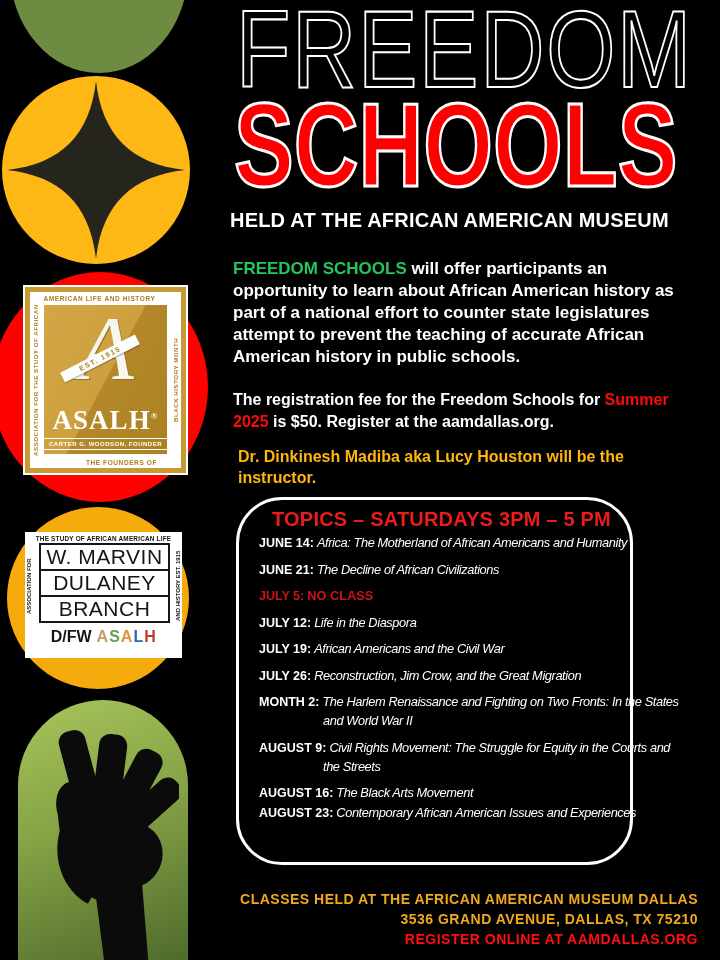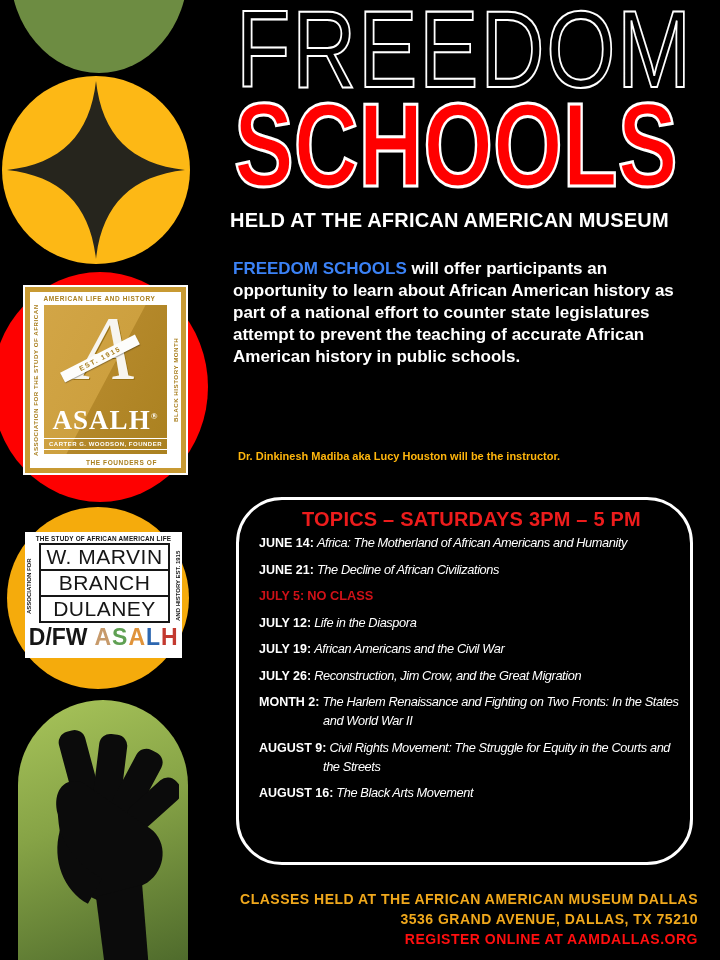--- a/index.html
+++ b/index.html
@@ -57,44 +57,44 @@
                letter-spacing:0.2px;white-space:nowrap;}
   .dulaney-left,.dulaney-right{position:absolute;top:12px;bottom:30px;display:flex;align-items:center;
                justify-content:center;writing-mode:vertical-rl;transform:rotate(180deg);
                font-size:6px;font-weight:bold;white-space:nowrap;}
   .dulaney-left{left:1px;}
   .dulaney-right{right:1px;}
   .dulaney-name{margin:1px 12px 0 14px;border:2px solid #161616;}
   .dulaney-row{border-bottom:2px solid #161616;font-size:21px;line-height:24px;text-align:center;
                letter-spacing:0.5px;font-weight:400;transform-origin:center;}
   .dulaney-row:last-child{border-bottom:none;}
-  .dulaney-dfw-line{margin-top:2px;text-align:center;font-size:23px;line-height:24px;font-weight:bold;}
+  .dulaney-dfw-line{margin-top:2px;text-align:center;font-size:16px;line-height:24px;font-weight:bold;}
   .dfw-black{color:#161616;}
   .dfw-letters span{padding:0 0.5px;}
 
   
   .title-freedom{position:absolute;left:236px;top:-6px;font-size:106px;line-height:1;
                  font-weight:normal;letter-spacing:2px;color:transparent;
                  -webkit-text-stroke:2px #ffffff;transform:scale(0.84,1.03);
                  transform-origin:0 0;white-space:nowrap;}
   .title-schools{position:absolute;left:234px;top:86px;font-size:118px;line-height:1;
                  font-weight:bold;color:#ff0000;-webkit-text-stroke:3px #ffffff;
                  transform:scaleX(0.76);transform-origin:0 0;white-space:nowrap;}
   .subtitle{position:absolute;left:230px;top:209px;width:475px;
             font-size:20px;font-weight:bold;color:#fff;letter-spacing:0.2px;white-space:nowrap;}
   .intro{position:absolute;left:233px;top:258px;width:458px;font-size:17px;font-weight:bold;
          line-height:22px;color:#fff;}
-  .intro .gold{color:#3b82f6;}
+  .intro .gold{color:#22c55e;}
   .registration{position:absolute;left:233px;top:389px;width:470px;font-size:16px;
                 font-weight:bold;line-height:22px;color:#fff;}
   .registration .red{color:#ff0909;}
-  .instructor{position:absolute;left:238px;top:446px;width:448px;font-size:11px;
+  .instructor{position:absolute;left:238px;top:446px;width:448px;font-size:16px;
               font-weight:bold;line-height:21px;color:#ffb60d;}
 
-  .topics-box{position:absolute;left:236px;top:497px;width:457px;height:368px;
+  .topics-box{position:absolute;left:236px;top:497px;width:397px;height:368px;
               box-sizing:border-box;border:3px solid #fff;border-radius:46px;
               padding:6px 6px 0 20px;}
   .topics-title{text-align:center;font-size:20px;font-weight:bold;color:#ed1c1c;
                 letter-spacing:0.2px;margin-top:2px;}
   .topics-list{margin-top:2px;width:425px;}
   .topic{padding-left:64px;text-indent:-64px;line-height:18px;margin-bottom:7.5px;color:#fff;}
   .topic.tight{margin-bottom:1px;}
   .topic-date{font-size:12.5px;font-weight:bold;margin-right:3px;}
   .topic-title{font-size:12.8px;font-style:italic;letter-spacing:-0.4px;}
   .topic.topic-red{color:#cf1118;}
@@ -138,22 +138,22 @@
   </div>
 
   <div class="circle-gold"></div>
 
   <div class="dulaney-box">
     <div class="dulaney-top">THE STUDY OF AFRICAN AMERICAN LIFE</div>
     <div class="dulaney-left">ASSOCIATION FOR</div>
     <div class="dulaney-right">AND HISTORY EST. 1915</div>
     <div class="dulaney-name">
       <div class="dulaney-row">W. MARVIN</div>
+      <div class="dulaney-row">DULANEY</div>
       <div class="dulaney-row">BRANCH</div>
-      <div class="dulaney-row">DULANEY</div>
     </div>
     <div class="dulaney-dfw-line">
       <span class="dfw-black">D/FW </span><span class="dfw-letters"><span style="color: rgb(199, 154, 107);">A</span><span style="color: rgb(95, 160, 83);">S</span><span style="color: rgb(224, 147, 58);">A</span><span style="color: rgb(45, 103, 176);">L</span><span style="color: rgb(195, 57, 47);">H</span></span>
     </div>
   </div>
 
   <div class="arch-green">
     <svg width="152" height="246" viewBox="0 0 150 245">
       <g fill="#0b0b0b">
         <rect x="37" y="16" width="27" height="70" rx="11" transform="rotate(-15 50 51)"></rect>
@@ -168,35 +168,39 @@
   </div>
 
   <div class="title-freedom">FREEDOM</div>
   <div class="title-schools">SCHOOLS</div>
   <div class="subtitle">HELD AT THE AFRICAN AMERICAN MUSEUM</div>
 
   <div class="intro">
     <span class="gold">FREEDOM SCHOOLS</span><span> will offer participants an opportunity to learn about African American history as part of a national effort to counter state legislatures attempt to prevent the teaching of accurate African American history in public schools.</span>
   </div>
 
+  <div class="registration">
+    <span>The registration fee for the Freedom Schools for </span><span class="red">Summer 2025</span><span> is $50. Register at the aamdallas.org.</span>
+  </div>
 
   <div class="instructor">Dr. Dinkinesh Madiba aka Lucy Houston will be the instructor.</div>
 
   <div class="topics-box">
     <div class="topics-title">TOPICS – SATURDAYS 3PM – 5 PM</div>
     <div class="topics-list">
         <div class="topic"><span class="topic-date">JUNE 14:</span><span class="topic-title">Africa: The Motherland of African Americans and Humanity</span></div>
         <div class="topic"><span class="topic-date">JUNE 21:</span><span class="topic-title">The Decline of African Civilizations</span></div>
         <div class="topic topic-red"><span class="topic-date">JULY 5:</span><span class="topic-title">NO CLASS</span></div>
         <div class="topic"><span class="topic-date">JULY 12:</span><span class="topic-title">Life in the Diaspora</span></div>
         <div class="topic"><span class="topic-date">JULY 19:</span><span class="topic-title">African Americans and the Civil War</span></div>
         <div class="topic"><span class="topic-date">JULY 26:</span><span class="topic-title">Reconstruction, Jim Crow, and the Great Migration</span></div>
         <div class="topic"><span class="topic-date">MONTH 2:</span><span class="topic-title">The Harlem Renaissance and Fighting on Two Fronts: In the States and World War II</span></div>
         <div class="topic"><span class="topic-date">AUGUST 9:</span><span class="topic-title">Civil Rights Movement: The Struggle for Equity in the Courts and the Streets</span></div>
         <div class="topic tight"><span class="topic-date">AUGUST 16:</span><span class="topic-title">The Black Arts Movement</span></div>
+        <div class="topic tight"><span class="topic-date">AUGUST 23:</span><span class="topic-title">Contemporary African American Issues and Experiences</span></div>
       </div>
   </div>
 
   <div class="footer">
     <div class="gold">CLASSES HELD AT THE AFRICAN AMERICAN MUSEUM DALLAS</div>
     <div class="gold">3536 GRAND AVENUE, DALLAS, TX 75210</div>
     <div class="red">REGISTER ONLINE AT AAMDALLAS.ORG</div>
   </div>
 
 </div>

